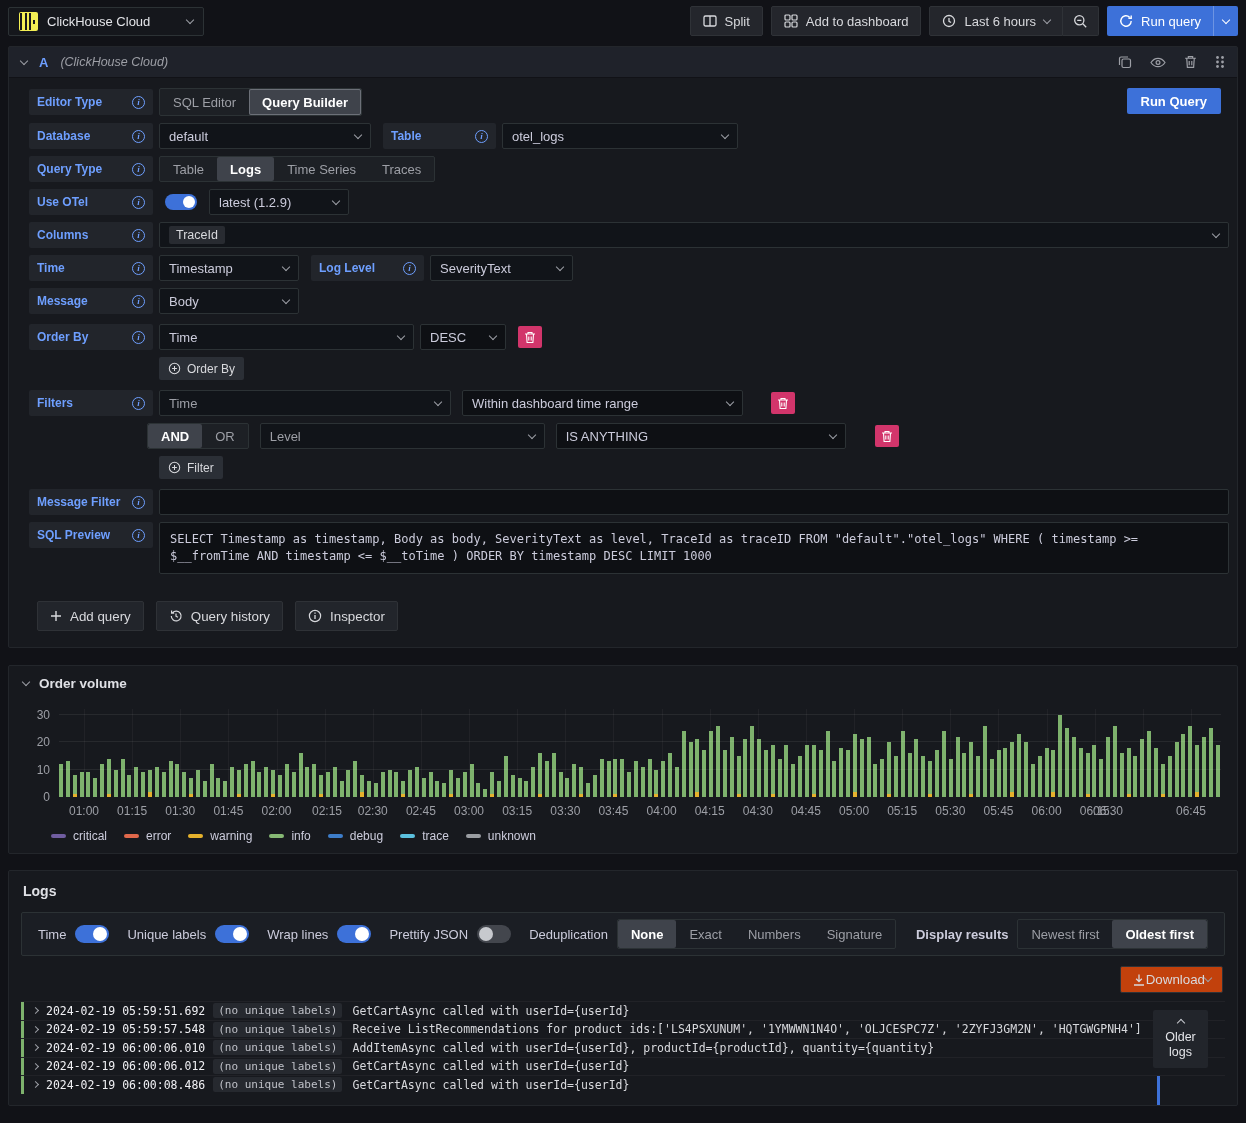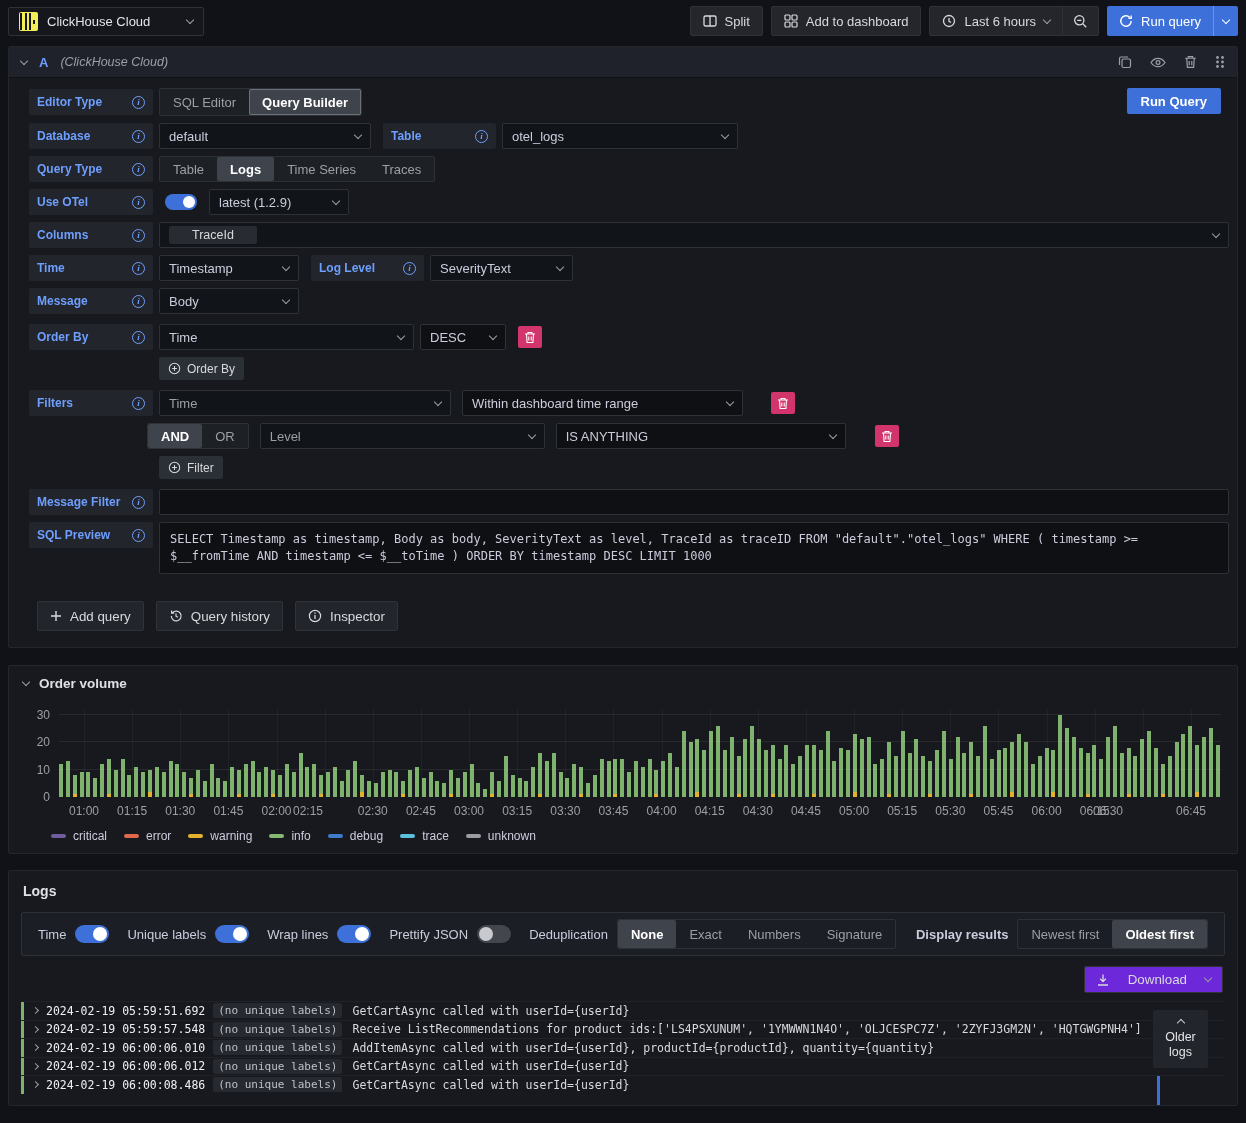--- a/index.html
+++ b/index.html
@@ -63,21 +63,21 @@
   .radio .seg { display:flex; align-items:center; padding:0 13px; color:#9d9fa6; cursor:pointer; border-radius:2px; }
   .radio .seg.active { background:#3f434b; color:#fff; font-weight:600; }
   .radio.lg { height:28px; }
   .radio.lg .seg.active { box-shadow:inset 0 0 0 1px #6c7078; }
 
   .select { display:flex; align-items:center; justify-content:space-between; gap:8px; height:26px;
             padding:0 9px; background:#111419; border:1px solid #2c3235; border-radius:2px; cursor:pointer; }
   .select .val { color:#ccccdc; white-space:nowrap; }
   .tinput { height:26px; background:#0e1014; border:1px solid #2c3235; border-radius:2px; color:#ccccdc;
             padding:0 8px; font-size:13px; font-family:inherit; }
-  .chip { background:#282b31; border-radius:2px; padding:2px 23px; color:#d8d9dd; font-size:12.5px; }
+  .chip { background:#282b31; border-radius:2px; padding:2px 7px; color:#d8d9dd; font-size:12.5px; }
 
   .toggle { width:32px; height:16px; border-radius:9px; background:#3d71d9; position:relative; cursor:pointer; flex:none; }
   .toggle::after { content:""; position:absolute; width:12px; height:12px; border-radius:50%; background:#fff; top:2px; right:2px; }
   .toggle.off { background:#43464d; }
   .toggle.off::after { right:auto; left:2px; background:#c7c9ce; }
   .toggle.lg { width:34px; height:18px; }
   .toggle.lg::after { width:14px; height:14px; }
 
   .danger-btn { width:24px; height:22px; background:#d2356b; border:none; border-radius:2px;
                 display:flex; align-items:center; justify-content:center; cursor:pointer; }
@@ -112,21 +112,21 @@
   
   .logspanel { margin-top:16px; padding:12px 12px 0; position:relative; height:236px; }
   .logs-title { font-size:14px; font-weight:600; color:#dfe0e5; padding-left:2px; }
   .ctlbar { margin-top:13px; height:44px; border:1px solid #2c3235; background:#1b1e24; border-radius:2px;
             display:flex; align-items:center; gap:18px; padding:0 16px; }
   .pair { display:flex; align-items:center; gap:9px; color:#ccccdc; }
   .pair .plabel { font-weight:500; }
   .ctlbar .radio { background:transparent; }
   .push-right { margin-left:auto; }
   .dlrow { display:flex; justify-content:flex-end; padding:10px 2px 8px; }
-  .dl-btn { display:flex; align-items:center; gap:18px; height:27px; padding:0 11px; background:#6d28d9;
+  .dl-btn { display:flex; align-items:center; gap:0; height:27px; padding:0 11px; background:#c2410c;
             border:1px solid #2f3237; border-radius:2px; color:#d8d9dd; font-weight:500; cursor:pointer; }
   .logrows { font-family:"DejaVu Sans Mono",monospace; font-size:11.5px; color:#d8d9dd; }
   .lrow { display:flex; align-items:center; height:18.5px; border-top:1px solid rgba(255,255,255,.045); cursor:pointer; }
   .lrow .lvl { width:3px; align-self:stretch; background:#7eb26d; margin-right:7px; flex:none; }
   .lrow .cv { width:5px; height:5px; margin:0 8px 0 2px; }
   .lrow .ltime { color:#f0f0f4; margin-right:8px; white-space:nowrap; }
   .lrow .lchip { background:#26292f; color:#bfc1c8; border-radius:2px; padding:1px 5px; margin-right:10px;
                  font-size:11px; white-space:nowrap; }
   .lrow .lmsg { white-space:nowrap; overflow:hidden; }
   .older-btn { position:absolute; right:29px; top:139px; width:55px; padding:7px 4px 8px; background:#22252b;
@@ -1045,21 +1045,21 @@
       <div class="vline" style="left: 1035.74px;"></div>
       <div class="vline" style="left: 1083.87px;"></div>
       <div class="vline" style="left: 1132px;"></div>
     </div>
   <div class="xlabels" id="xlabels">
       <span style="left: 25px;">01:00</span>
       <span style="left: 73.1304px;">01:15</span>
       <span style="left: 121.261px;">01:30</span>
       <span style="left: 169.391px;">01:45</span>
       <span style="left: 217.522px;">02:00</span>
-      <span style="left: 249px;">02:15</span>
+      <span style="left: 268px;">02:15</span>
       <span style="left: 313.783px;">02:30</span>
       <span style="left: 361.913px;">02:45</span>
       <span style="left: 410.043px;">03:00</span>
       <span style="left: 458.174px;">03:15</span>
       <span style="left: 506.304px;">03:30</span>
       <span style="left: 554.435px;">03:45</span>
       <span style="left: 602.565px;">04:00</span>
       <span style="left: 650.696px;">04:15</span>
       <span style="left: 698.826px;">04:30</span>
       <span style="left: 746.957px;">04:45</span>

